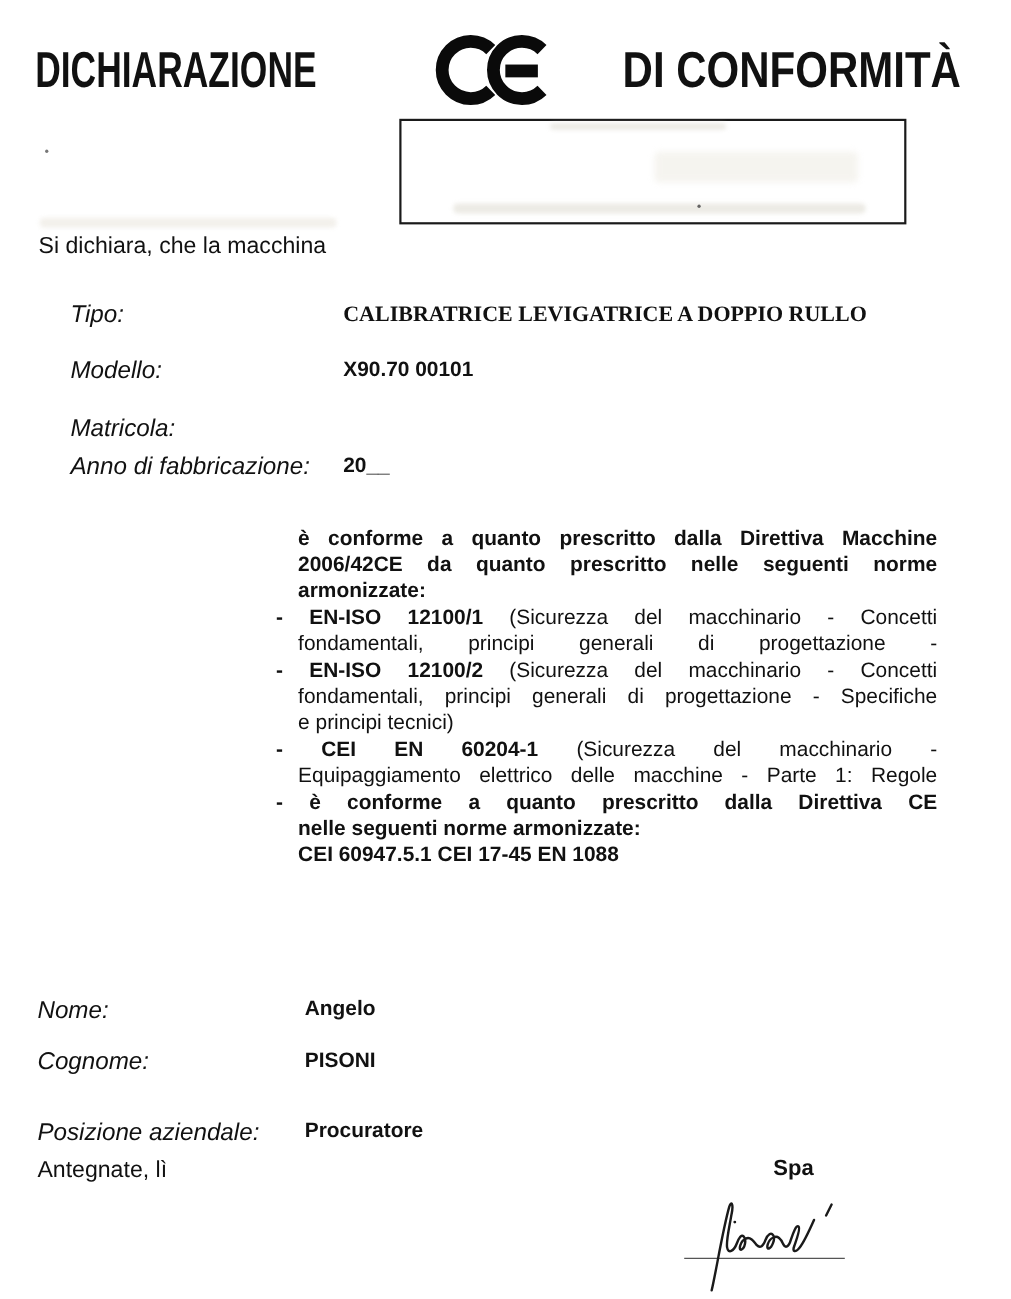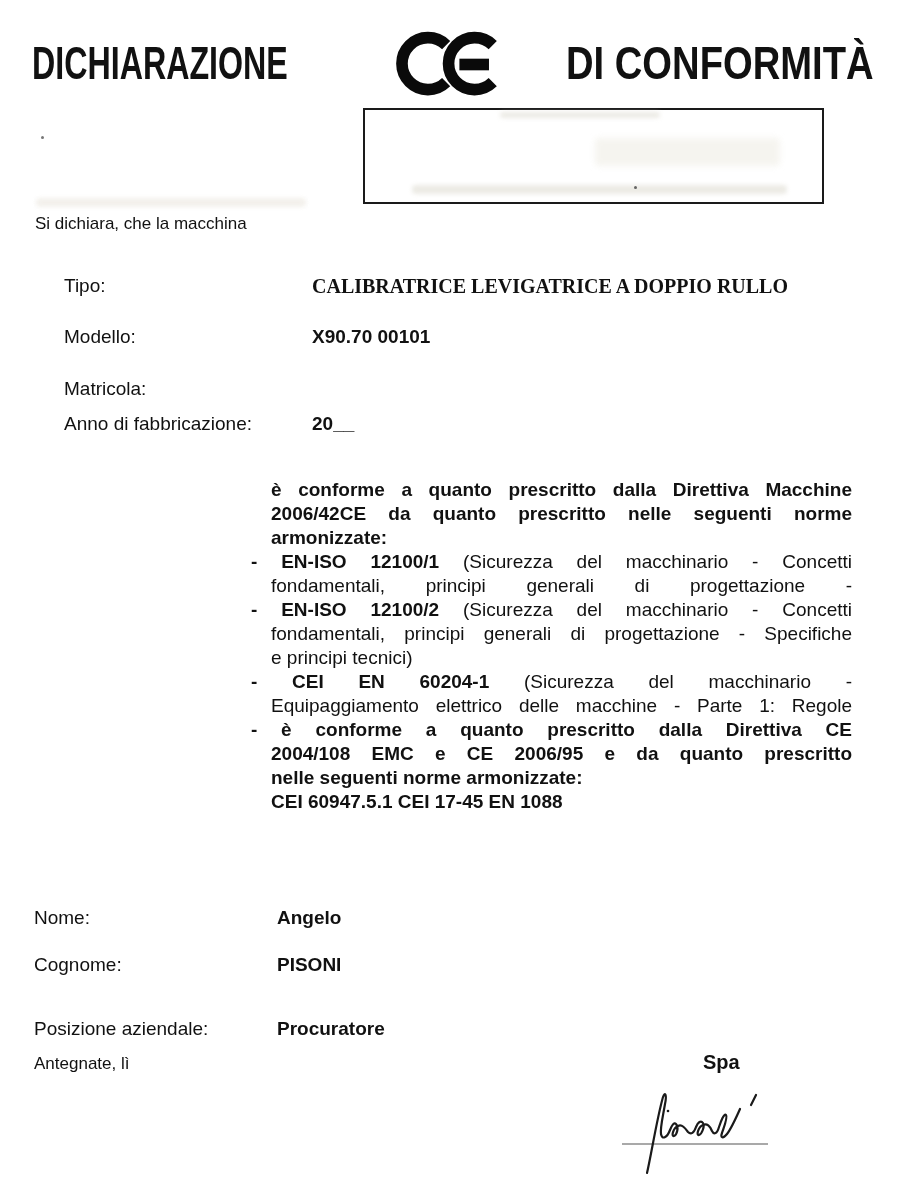--- a/index.html
+++ b/index.html
@@ -17,23 +17,23 @@
   #title-left{left:32px;top:37px;transform:scaleX(0.70);}
   #title-right{left:566px;top:37px;transform:scaleX(0.83);}
   #ce-logo{left:394px;top:27px;}
   
   .redacted-box{
     left:363px;top:108px;width:457px;height:92px;
     border:2px solid #1a1a1a;background:#fff;
   }
   .smudge{position:absolute;border-radius:4px;}
   
-  .line19{position:absolute;font-size:17px;line-height:24px;white-space:nowrap;}
+  .line19{position:absolute;font-size:21px;line-height:24px;white-space:nowrap;}
   .row{position:absolute;left:0;width:100%;height:24px;}
-  .row .lbl{position:absolute;font-size:19px;line-height:24px;white-space:nowrap;}
+  .row .lbl{position:absolute;font-size:22px;line-height:24px;white-space:nowrap;font-style:italic;}
   .row .val{position:absolute;font-size:19px;line-height:24px;font-weight:bold;white-space:nowrap;}
   .serif-val{font-family:"Liberation Serif","DejaVu Serif",serif !important;font-size:20px !important;}
   
   #conformity-block{
     position:absolute;left:271px;top:478px;width:581px;
   }
   .cl{height:24px;line-height:24px;font-size:19px;overflow:visible;white-space:normal;}
   .cl.j{text-align:justify;text-align-last:justify;}
   .cl.bullet{text-indent:-20px;}
   .cl .b{font-weight:bold;}
@@ -90,21 +90,20 @@
       <div class="cl j"><span class="b">2006/42CE da quanto prescritto nelle seguenti norme</span></div>
       <div class="cl"><span class="b">armonizzate:</span></div>
       <div class="cl j bullet"><span class="b">- EN-ISO 12100/1</span><span> (Sicurezza del macchinario - Concetti</span></div>
       <div class="cl j"><span>fondamentali, principi generali di progettazione -</span></div>
       <div class="cl j bullet"><span class="b">- EN-ISO 12100/2</span><span> (Sicurezza del macchinario - Concetti</span></div>
       <div class="cl j"><span>fondamentali, principi generali di progettazione - Specifiche</span></div>
       <div class="cl"><span>e principi tecnici)</span></div>
       <div class="cl j bullet"><span class="b">- CEI EN 60204-1</span><span> (Sicurezza del macchinario -</span></div>
       <div class="cl j"><span>Equipaggiamento elettrico delle macchine - Parte 1: Regole</span></div>
       <div class="cl j bullet"><span class="b">- è conforme a quanto prescritto dalla Direttiva CE</span></div>
-      <div class="cl j"><span class="b">2004/108 EMC e CE 2006/95 e da quanto prescritto</span></div>
       <div class="cl"><span class="b">nelle seguenti norme armonizzate:</span></div>
       <div class="cl"><span class="b">CEI 60947.5.1 CEI 17-45 EN 1088</span></div>
     </div>
 
   <div id="signatory-fields">
       <div class="row" style="top: 906px;">
         <span class="lbl" style="left: 34px;">Nome:</span>
         <span class="val" style="left: 277px;">Angelo</span>
       </div>
       <div class="row" style="top: 953px;">

